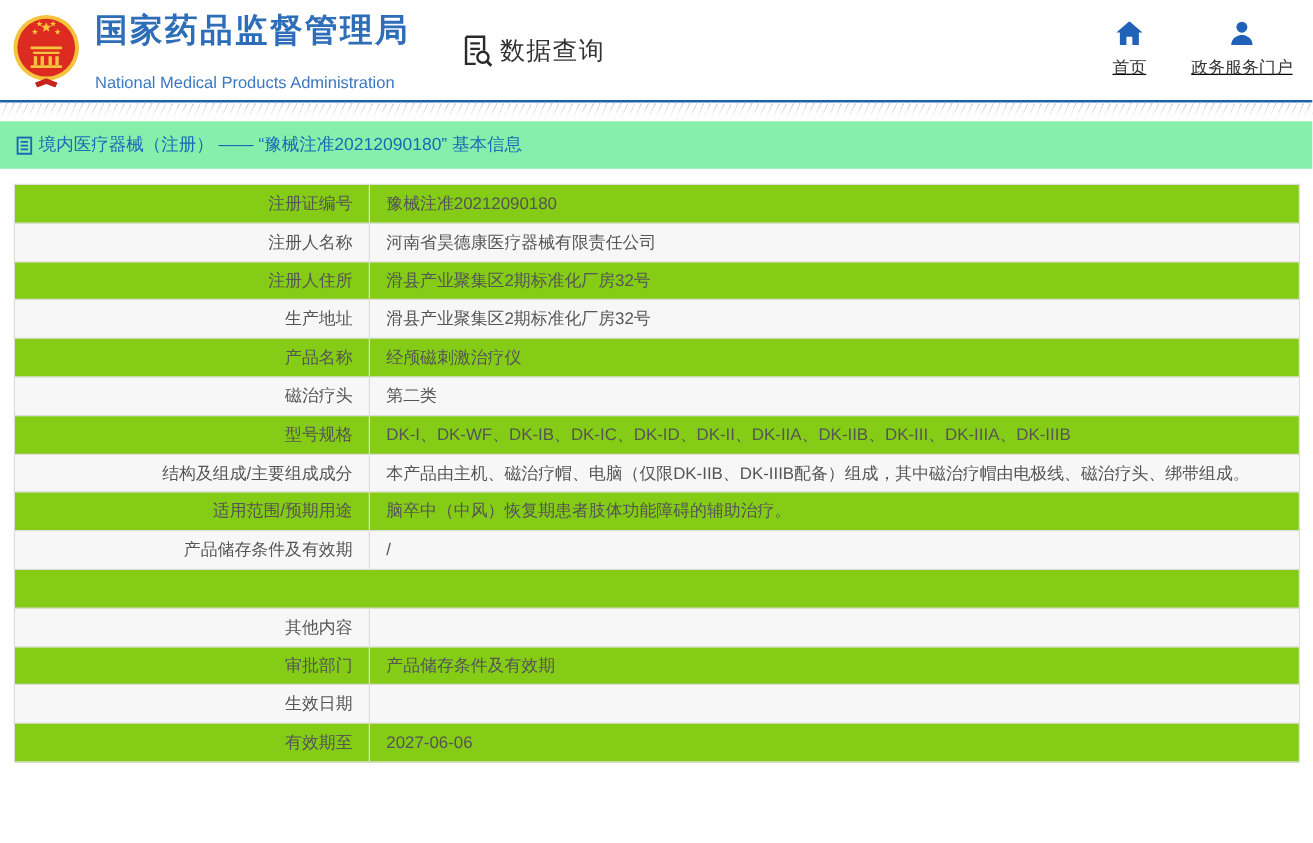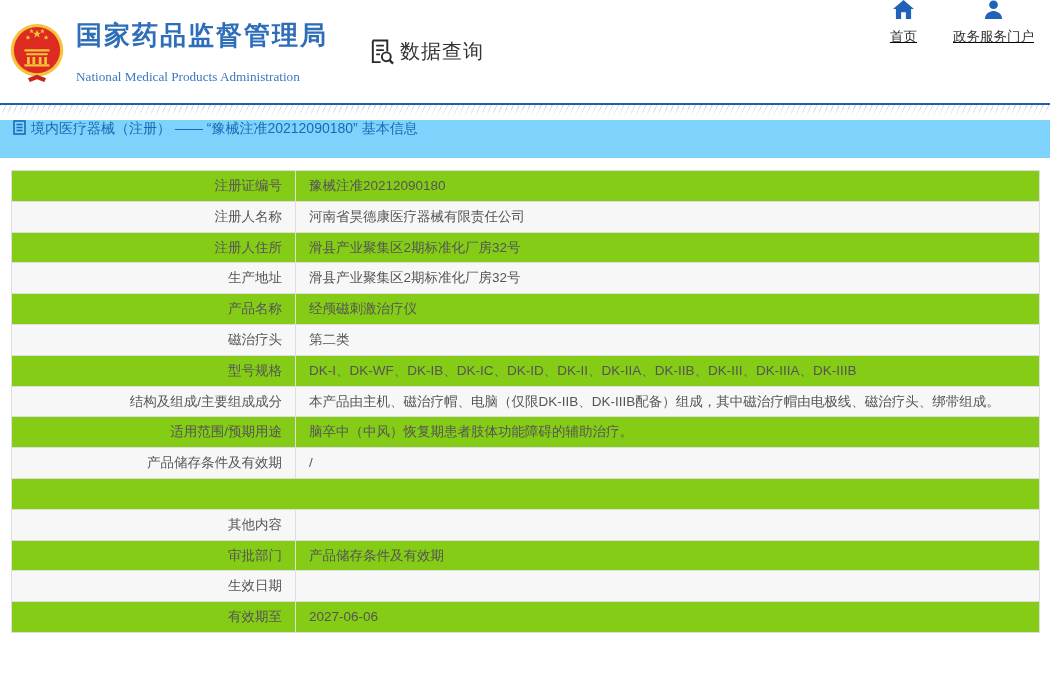--- a/index.html
+++ b/index.html
@@ -1,43 +1,43 @@
 <!DOCTYPE html>
 <html><head>
 <meta charset="utf-8">
 <style>
   * { margin:0; padding:0; box-sizing:border-box; }
   html,body { width:1050px; height:674px; overflow:hidden; background:#fff;
     font-family:"Liberation Sans","DejaVu Sans",sans-serif; }
 
   
-  .topbar { height:103px; display:flex; background:#fff; }
+  .topbar { height:80px; display:flex; align-items:center; background:#fff; }
   .brand { display:flex; align-items:center; margin-left:8px; cursor:pointer; }
   .emblem { width:58px; height:60px; flex:0 0 auto; }
   .brand-text { margin-left:10px; }
   .brand-title { font-size:26px; font-weight:bold; color:#2e6db8; letter-spacing:2px; }
-  .brand-sub { font-size:13.2px; color:#3a78c0; margin-top:16px;font-family:Liberation Serif, serif; }
+  .brand-sub { font-size:13.2px; color:#3a78c0; margin-top:16px; }
   .section { display:flex; align-items:center; margin-left:40px; cursor:pointer; }
   .section-label { font-size:20px; color:#333; font-weight:400; margin-left:5px; letter-spacing:1px; }
   .spacer { flex:1; }
   .quicknav { display:flex; gap:36px; margin-right:16px;text-decoration:underline; }
   .qn-item { display:flex; flex-direction:column; align-items:center; cursor:pointer; }
   .qn-item .txt { font-size:13.5px; color:#333; margin-top:9px; }
 
   
   .blue-line { height:2px; background:#1c60ae; }
   .hatch { height:13px;
     background-image:
       linear-gradient(to bottom, rgba(255,255,255,0) 0%, rgba(255,255,255,.95) 90%),
       repeating-linear-gradient(115deg, #d4d4d4 0 1px, transparent 1px 5px);
   }
   .white-gap { height:2px; }
 
   
-  .breadcrumb { height:38px; background:#7dd3fc; display:flex; 
+  .breadcrumb { height:38px; background:#86efac; display:flex; align-items:center;
     padding-left:13px; }
   .breadcrumb .bc-text { color:#1b69b5; font-size:14px; margin-left:5px; }
 
   
   .info-table { margin:12px 10px 0 11px; border:1px solid #ddd; border-bottom:none; }
   .trow { display:flex; height:30.8px; border-bottom:1px solid #ddd; background:#84cc16; }
   .trow:nth-child(even) { background:#f7f7f7; }
   .cell-label { width:284px; flex:0 0 auto; text-align:right; padding-right:13px;
     border-right:1px solid #ddd; color:#555; font-size:13.5px; line-height:29.8px; }
   .cell-value { flex:1; padding-left:13px; color:#555; font-size:13.5px;

